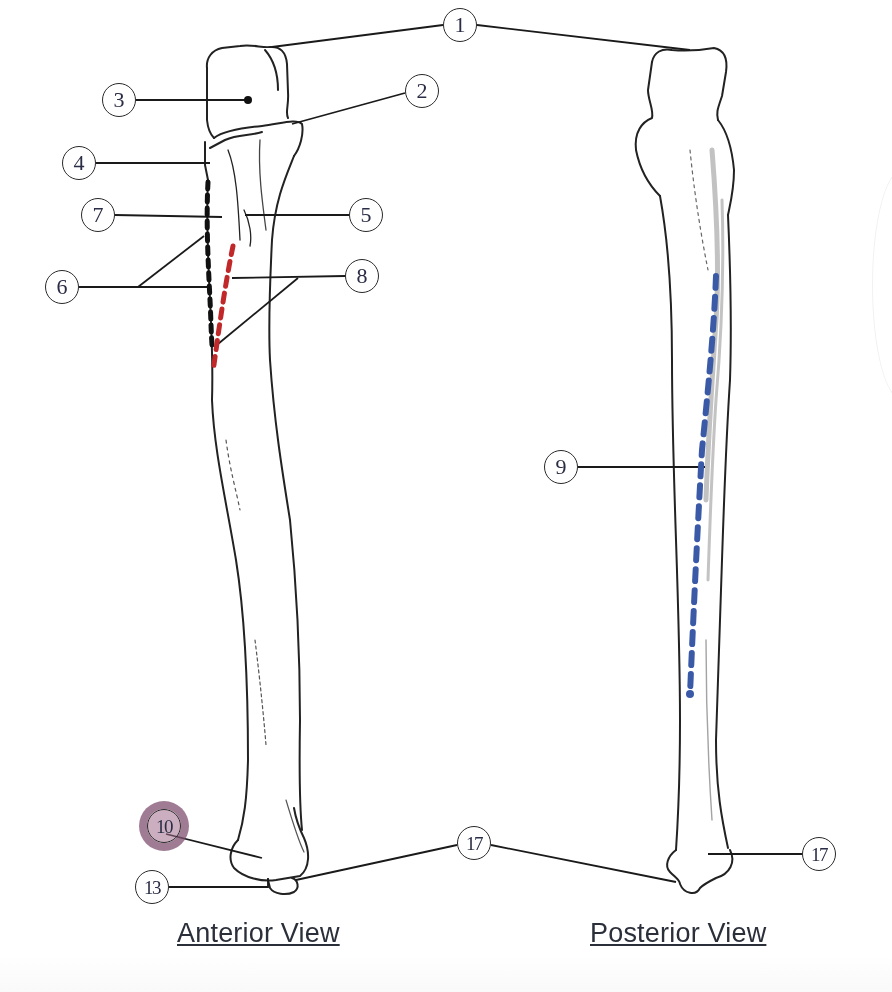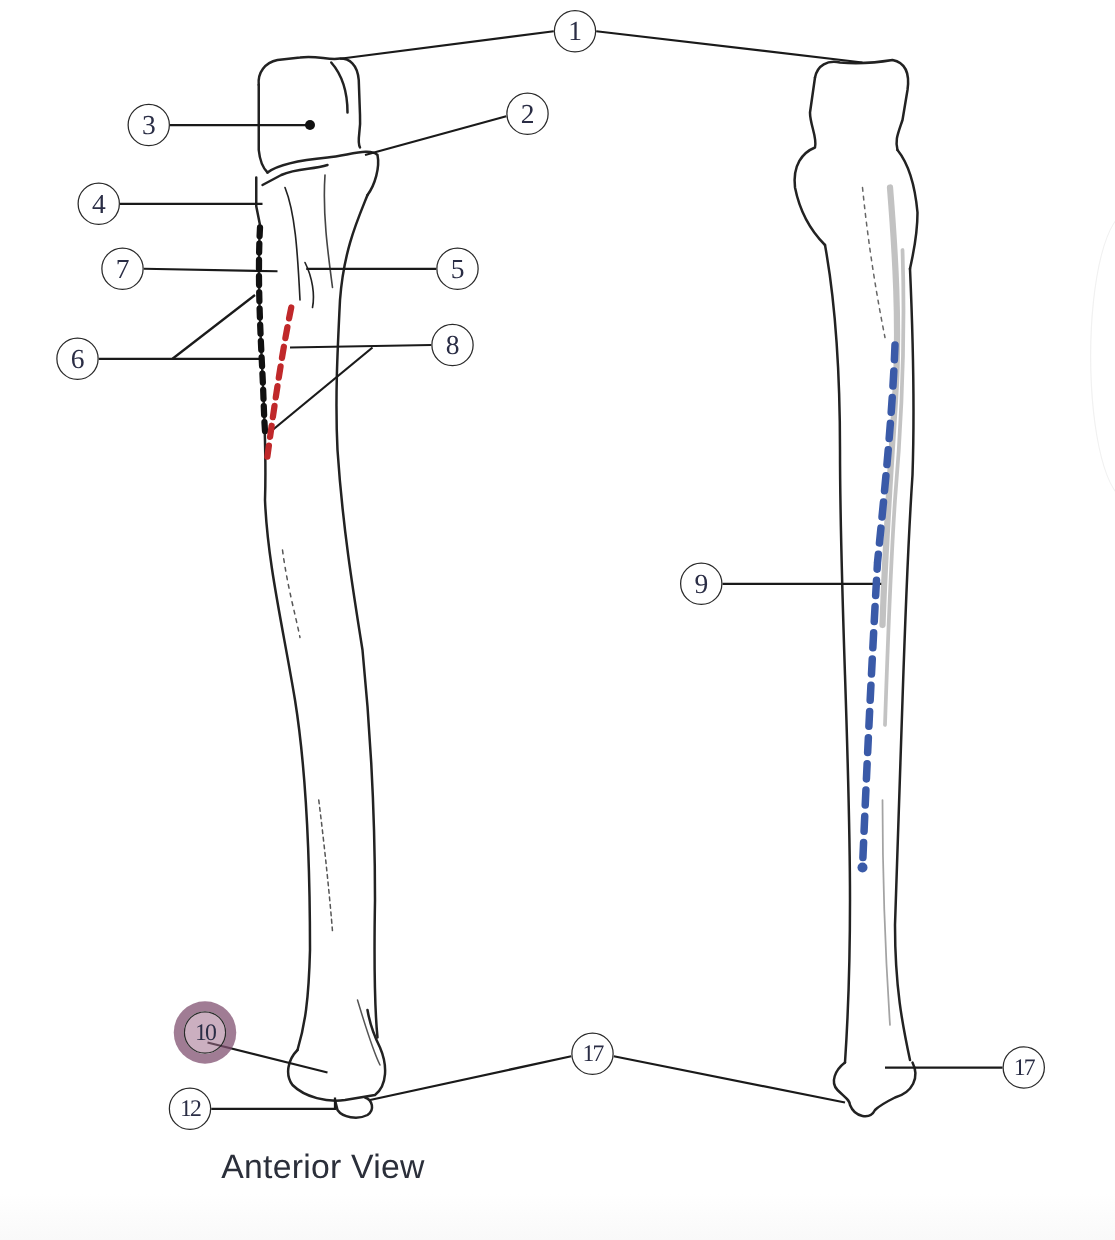--- a/index.html
+++ b/index.html
@@ -2,21 +2,21 @@
 <html><head>
 <meta charset="utf-8">
 <style>
   html, body { margin: 0; padding: 0; background: #ffffff; }
   body { width: 892px; height: 992px; position: relative; overflow: hidden;
          font-family: "Liberation Sans", sans-serif; }
   #stage { position: absolute; left: 0; top: 0; width: 892px; height: 992px; }
   .footer-band { position: absolute; left: 0; top: 955px; width: 892px; height: 37px;
                  background: linear-gradient(#ffffff, #f9f9f9); }
   .view-title { position: absolute; top: 918px; font-size: 27px; color: #2b2f3a;
-                letter-spacing: 0.2px; white-space: nowrap; }
+                letter-spacing: 0.2px; white-space: nowrap; text-decoration: underline; }
   .callout { position: absolute; width: 34px; height: 34px; border-radius: 50%;
              border: 1.6px solid #2a2a2a; background: #ffffff; box-sizing: border-box;
              display: flex; align-items: center; justify-content: center;
              font-family: "Liberation Serif", serif; font-size: 22px; color: #2a2d45;
              line-height: 1; cursor: pointer; }
   .callout.two { font-size: 19px; letter-spacing: -1.5px; }
   .callout.highlight { box-shadow: 0 0 0 8px rgba(128, 80, 112, 0.75);
                        background: rgba(160,110,140,0.55); }
   .ghost-edge { position: absolute; left: 872px; top: 170px; width: 60px; height: 230px;
                 border-radius: 50%; border: 1px solid #f1f1f1; box-sizing: border-box; }
@@ -144,19 +144,20 @@
   <div class="callout two highlight" style="left:147px;top:809px">
       <span>10</span>
     </div>
   <div class="callout two" style="left:457px;top:826px">
       <span>17</span>
     </div>
   <div class="callout two" style="left:802px;top:837px">
       <span>17</span>
     </div>
   <div class="callout two" style="left:135px;top:870px">
-      <span>12</span>
+      <span>13</span>
     </div>
 
   <div class="view-title" style="left:177px">Anterior View</div>
+  <div class="view-title" style="left:590px">Posterior View</div>
 
   <div class="footer-band"></div>
 </div>
 
 </body></html>

